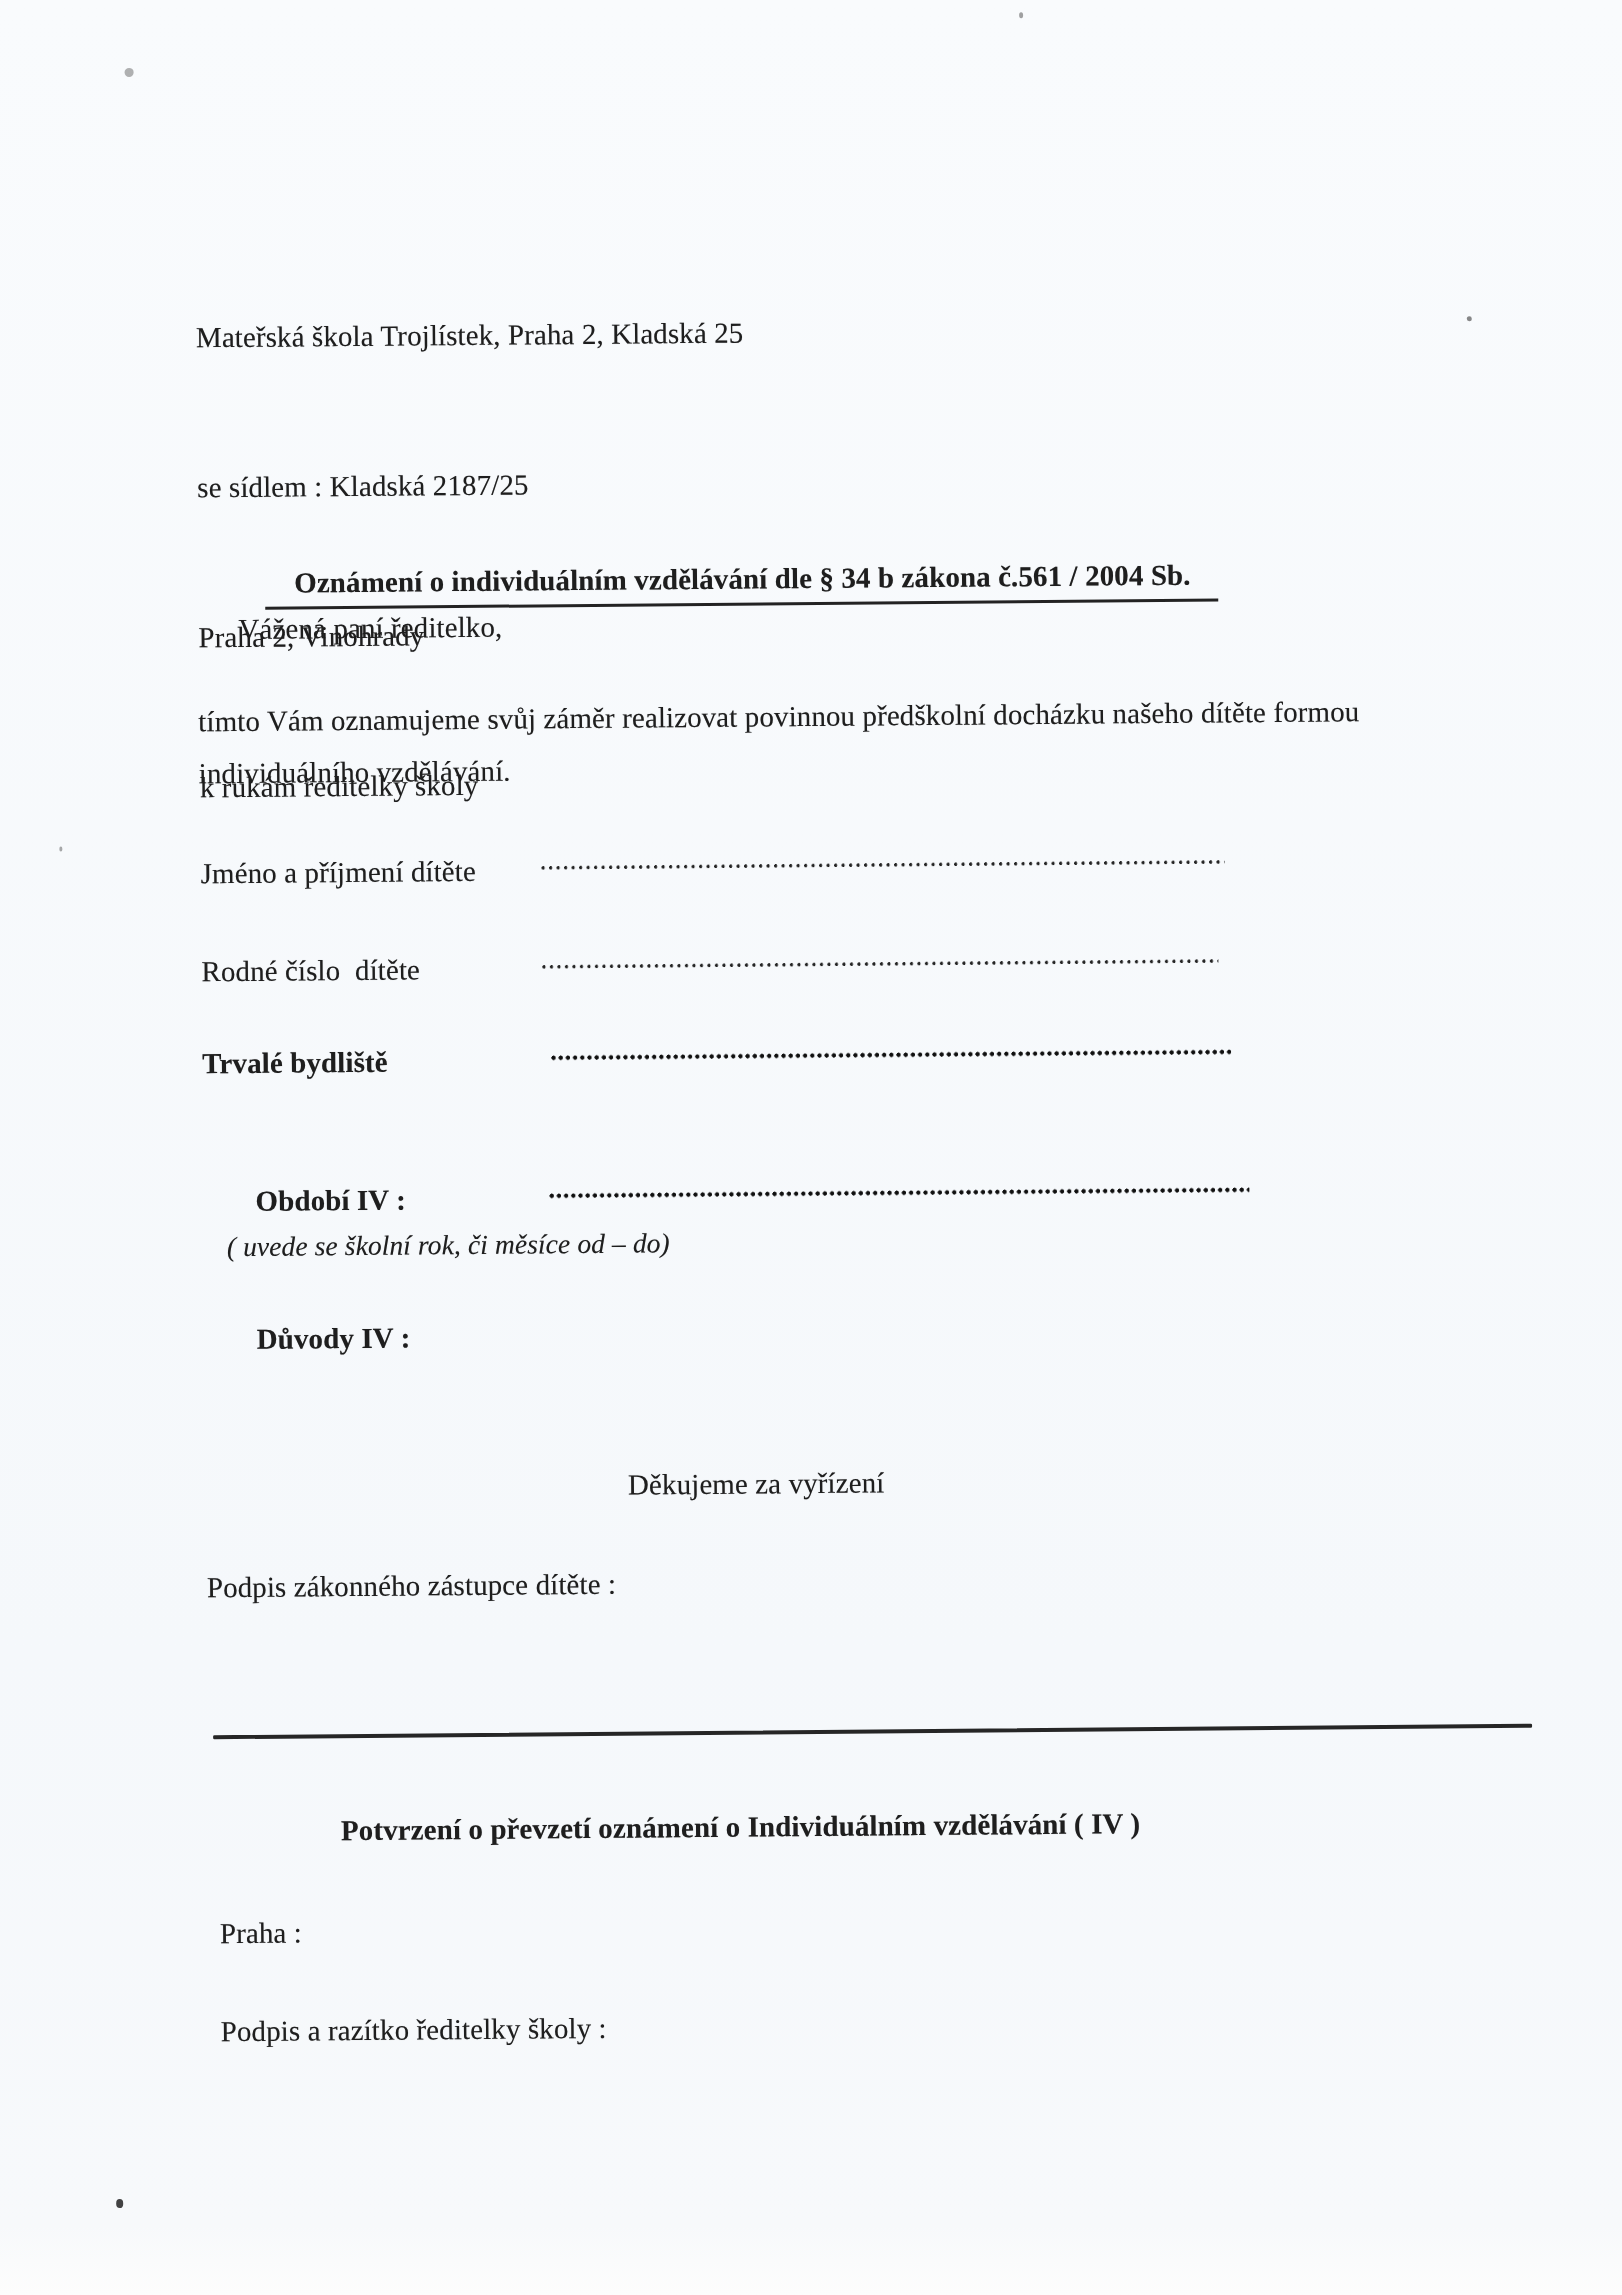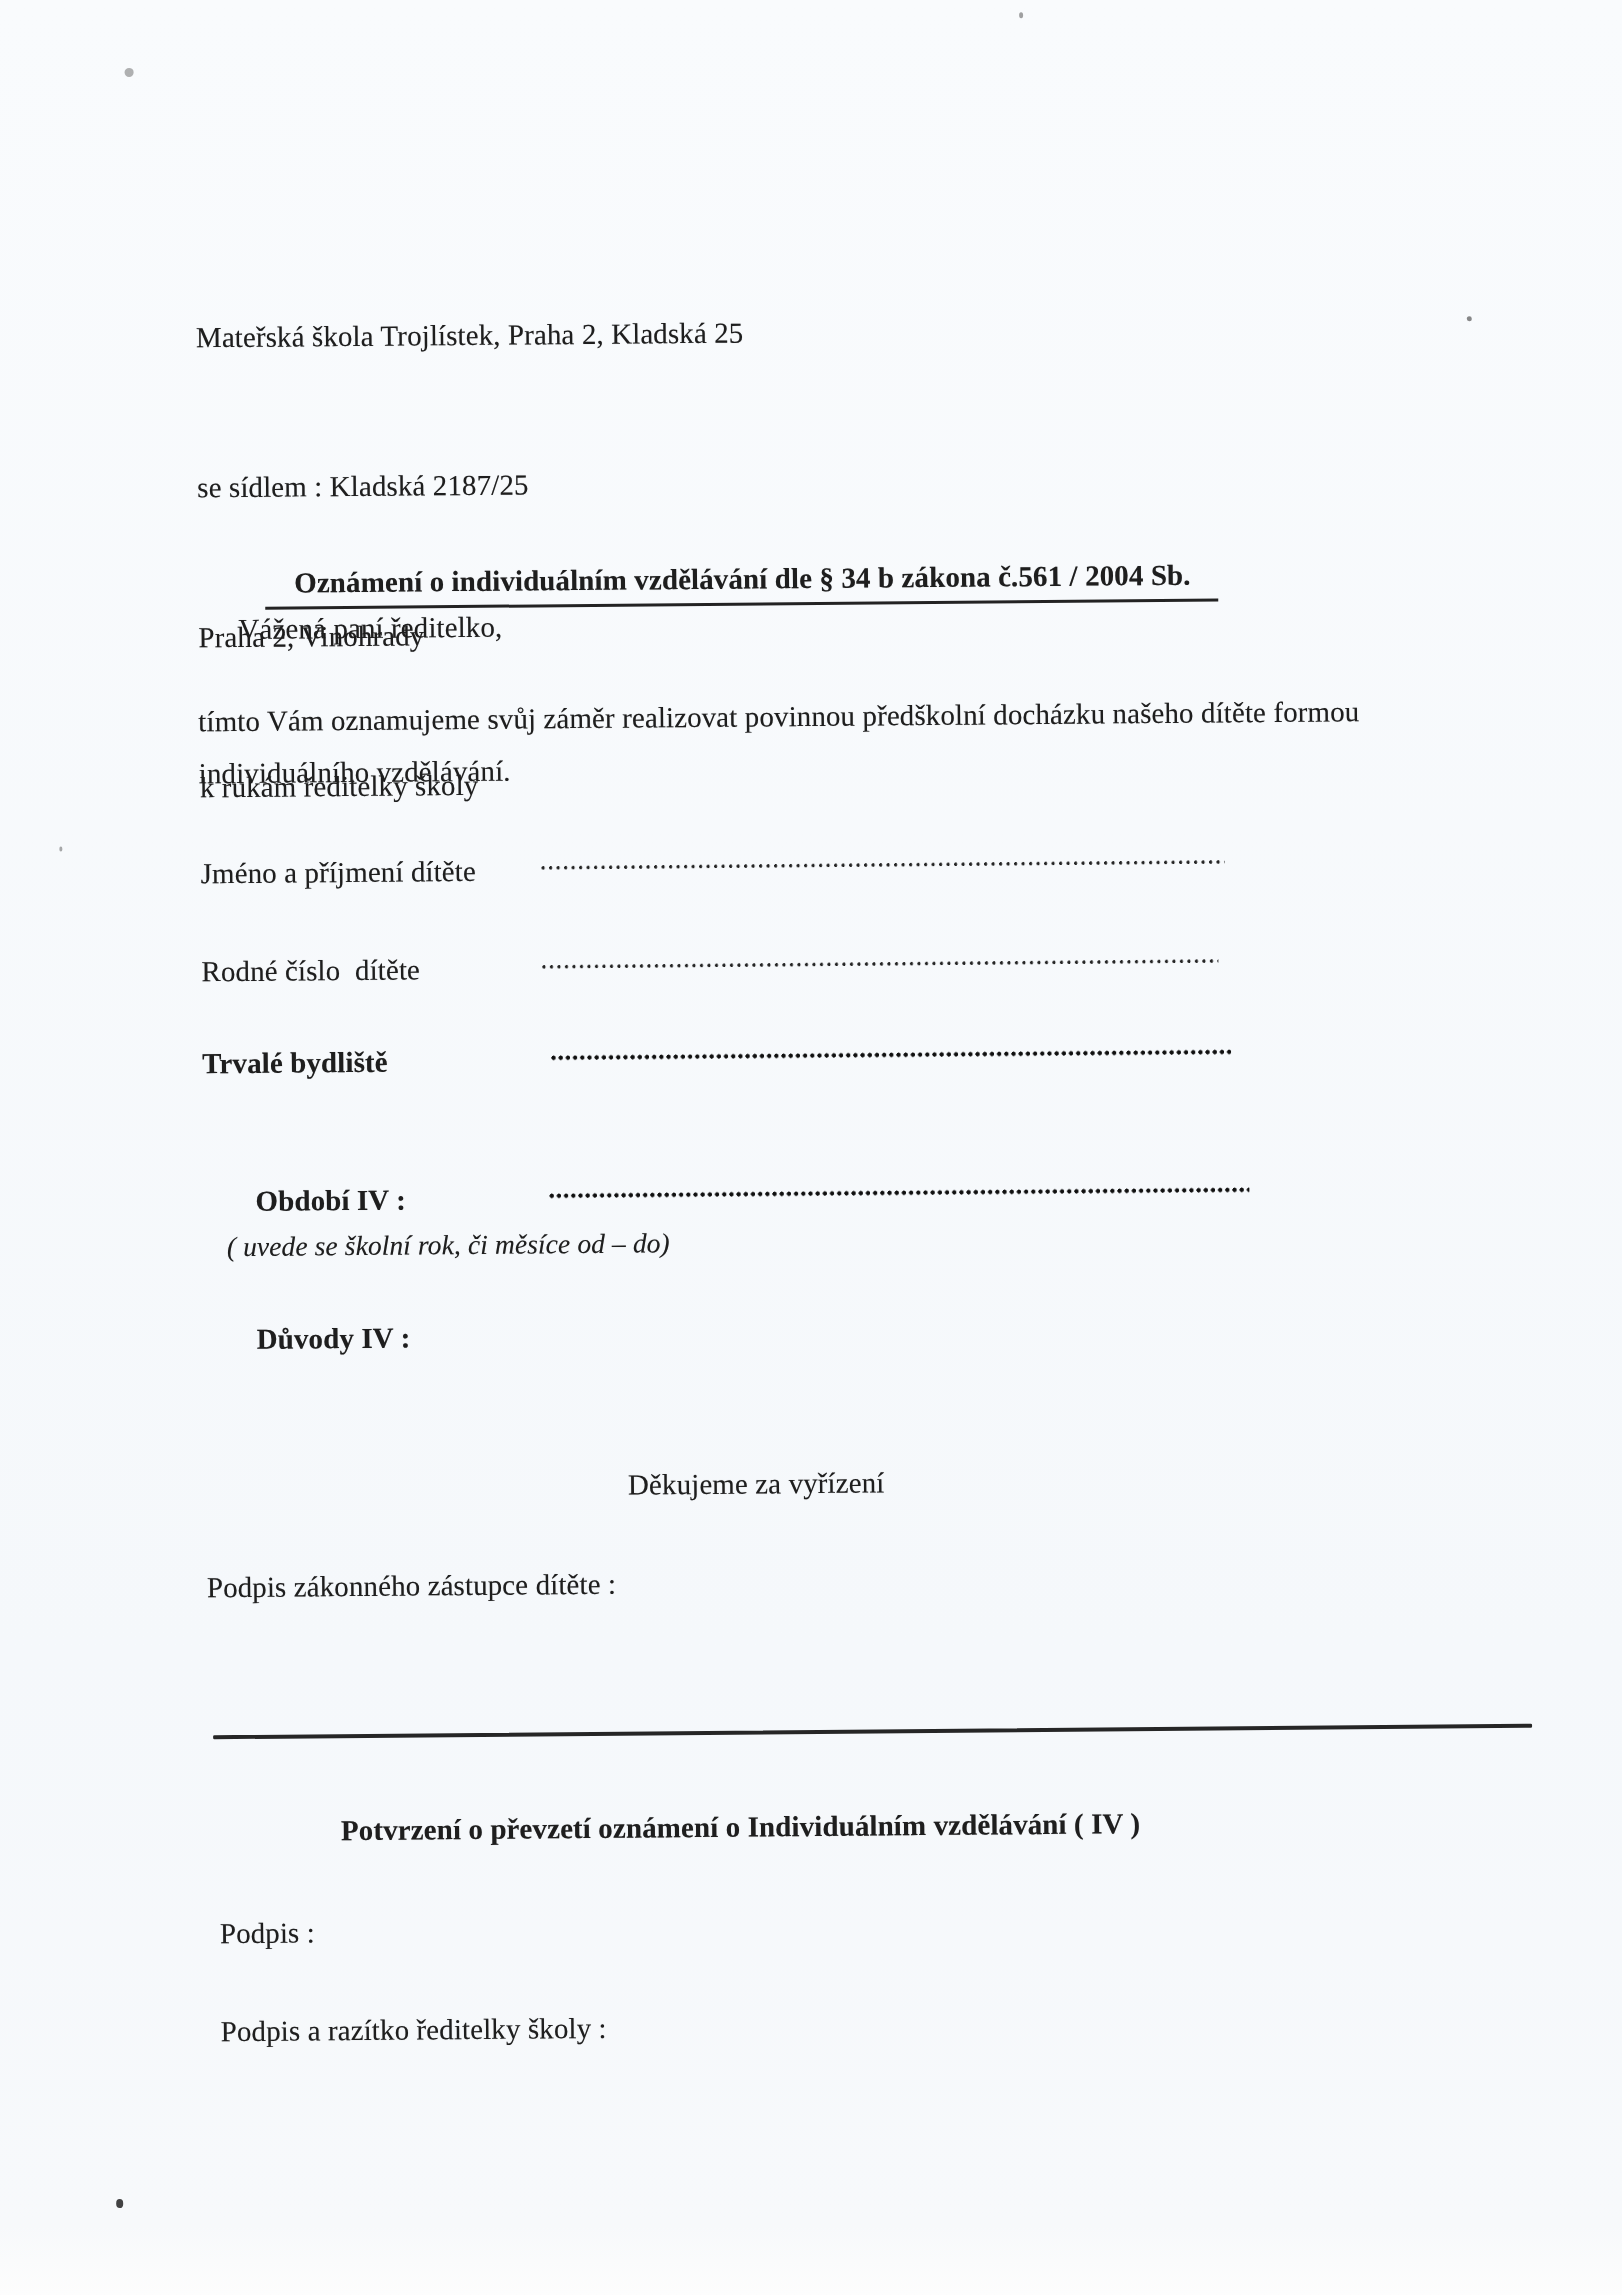--- a/index.html
+++ b/index.html
@@ -107,21 +107,21 @@
     <div class="txt bold" style="left:255px; top:1309px;">Důvody IV :</div>
 
     <div class="txt" style="left:625px; top:1458px;">Děkujeme za vyřízení</div>
 
     <div class="txt" style="left:203px; top:1557px;">Podpis zákonného zástupce dítěte :</div>
 
     <div class="sep-line" style="left:208px; top:1730px; width:1319px;"></div>
 
     <div class="txt bold" style="left:335px; top:1801px; font-size:29px;">Potvrzení o převzetí oznámení o Individuálním vzdělávání ( IV )</div>
 
-    <div class="txt" style="left:213px; top:1903px;">Podpis :</div>
+    <div class="txt" style="left:213px; top:1903px;">Praha :</div>
 
     <div class="txt" style="left:213px; top:2001px;">Podpis a razítko ředitelky školy :</div>
 
     <div class="speck" style="left:134px; top:62px;  width:9.2px; height:8.5px; opacity:0.45;"></div>
     <div class="speck" style="left:1029px; top:14.4px; width:3.9px;  height:5.9px;  opacity:0.55;"></div>
     <div class="speck" style="left:1474px; top:322px; width:5.2px; height:5.2px;  opacity:0.7;"></div>
     <div class="speck" style="left:62px;  top:840px; width:3.3px; height:5.2px;  opacity:0.5;"></div>
     <div class="speck" style="left:107px; top:2193px; width:7.2px; height:8.5px; opacity:0.85; background:#222;"></div>
 
   </div>

